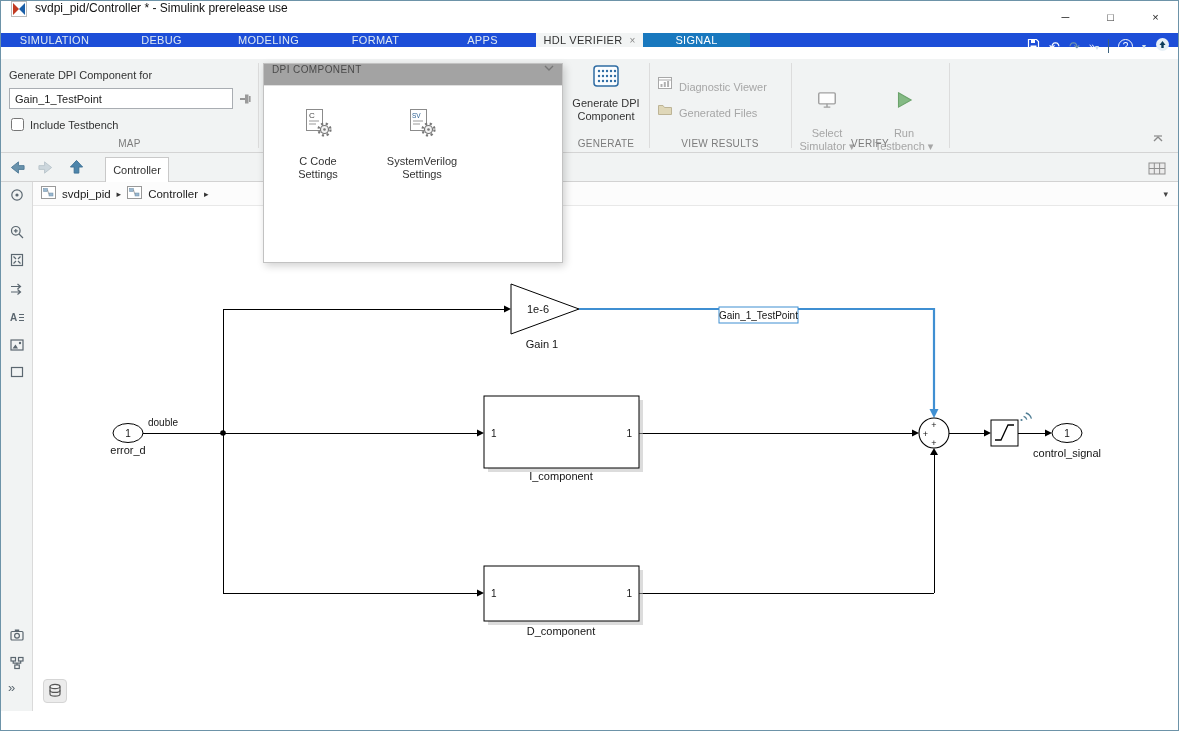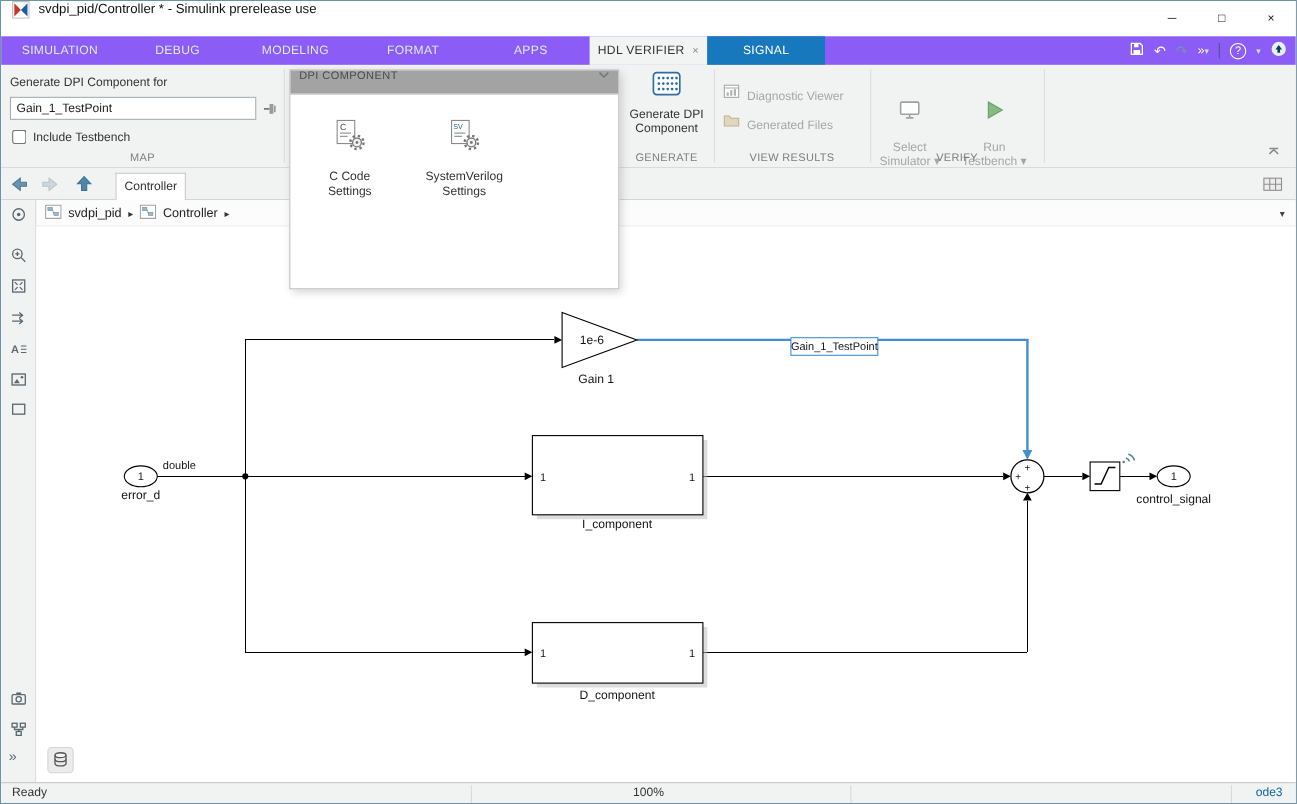--- a/index.html
+++ b/index.html
@@ -7,21 +7,21 @@
   #app{position:relative;width:1179px;height:731px;background:#fff;overflow:hidden;border:1px solid #6d93a8}
 
   
   .titlebar{position:absolute;left:0;top:0;width:100%;height:32px;background:#fff;display:flex;align-items:flex-start}
   .sl-logo{margin-left:10px;display:flex}
   .win-title{font-size:12px;color:#111;margin-left:8px}
   .winbtns{position:absolute;right:0;top:0;height:32px;display:flex}
   .winbtn{width:45px;height:32px;display:flex;align-items:center;justify-content:center;font-size:11px;color:#222;cursor:default}
 
   
-  .tabbar{position:absolute;top:32px;left:0;width:100%;height:26px;background:#8b5cf6;display:flex}
+  .tabbar{position:absolute;top:32px;left:0;width:100%;height:14px;background:#1d4ed8;display:flex}
   .rtab{width:107px;display:flex;align-items:center;justify-content:center;color:#dfe9f0;font-size:11px;letter-spacing:.3px;white-space:nowrap}
   .rtab.active{background:#f2f4f4;color:#333}
   .rtab.signal{background:#1878be;color:#fff}
   .tab-close{margin-left:7px;color:#888;font-size:10px}
   .qa{position:absolute;right:8px;top:32px;height:26px;display:flex;align-items:center;gap:9px;color:#fff;font-size:13px}
   .qa .dim{color:#7396ab}
   .qa .sep{width:1px;height:14px;background:#3c627e}
   .qa .mini{font-size:8px;color:#cfe0ec}
   .help-circle{width:15px;height:15px;border:1.2px solid #fff;border-radius:50%;font-size:10px;display:flex;align-items:center;justify-content:center}
 
@@ -429,28 +429,20 @@
 
     <div class="data-badge">
       <svg width="14" height="16" viewBox="0 0 14 16" stroke="#555" fill="none" stroke-width="1.2">
           <ellipse cx="7" cy="3.5" rx="5" ry="2.2" fill="#f4f4f4"></ellipse>
           <path d="M2,3.5 V11 a5,2.2 0 0 0 10,0 V3.5"></path>
           <path d="M2,7.2 a5,2.2 0 0 0 10,0"></path>
         </svg>
     </div>
   </div>
 
-  <div class="status">
-    <span class="st-left">Ready</span>
-    <span class="st-zoom">100%</span>
-    <span class="st-solver">ode3</span>
-    <span class="st-sep" style="left:427px"></span>
-    <span class="st-sep" style="left:772px"></span>
-    <span class="st-sep" style="right:58px"></span>
-  </div>
 
   <div class="gallery">
     <div class="g-header">
       <span>DPI COMPONENT</span>
       <span class="chev">
         <svg width="10" height="8" viewBox="0 0 10 8">
             <path d="M1,2 L5,6 L9,2" stroke="#777" stroke-width="1.4" fill="none"></path>
           </svg>
       </span>
     </div>

